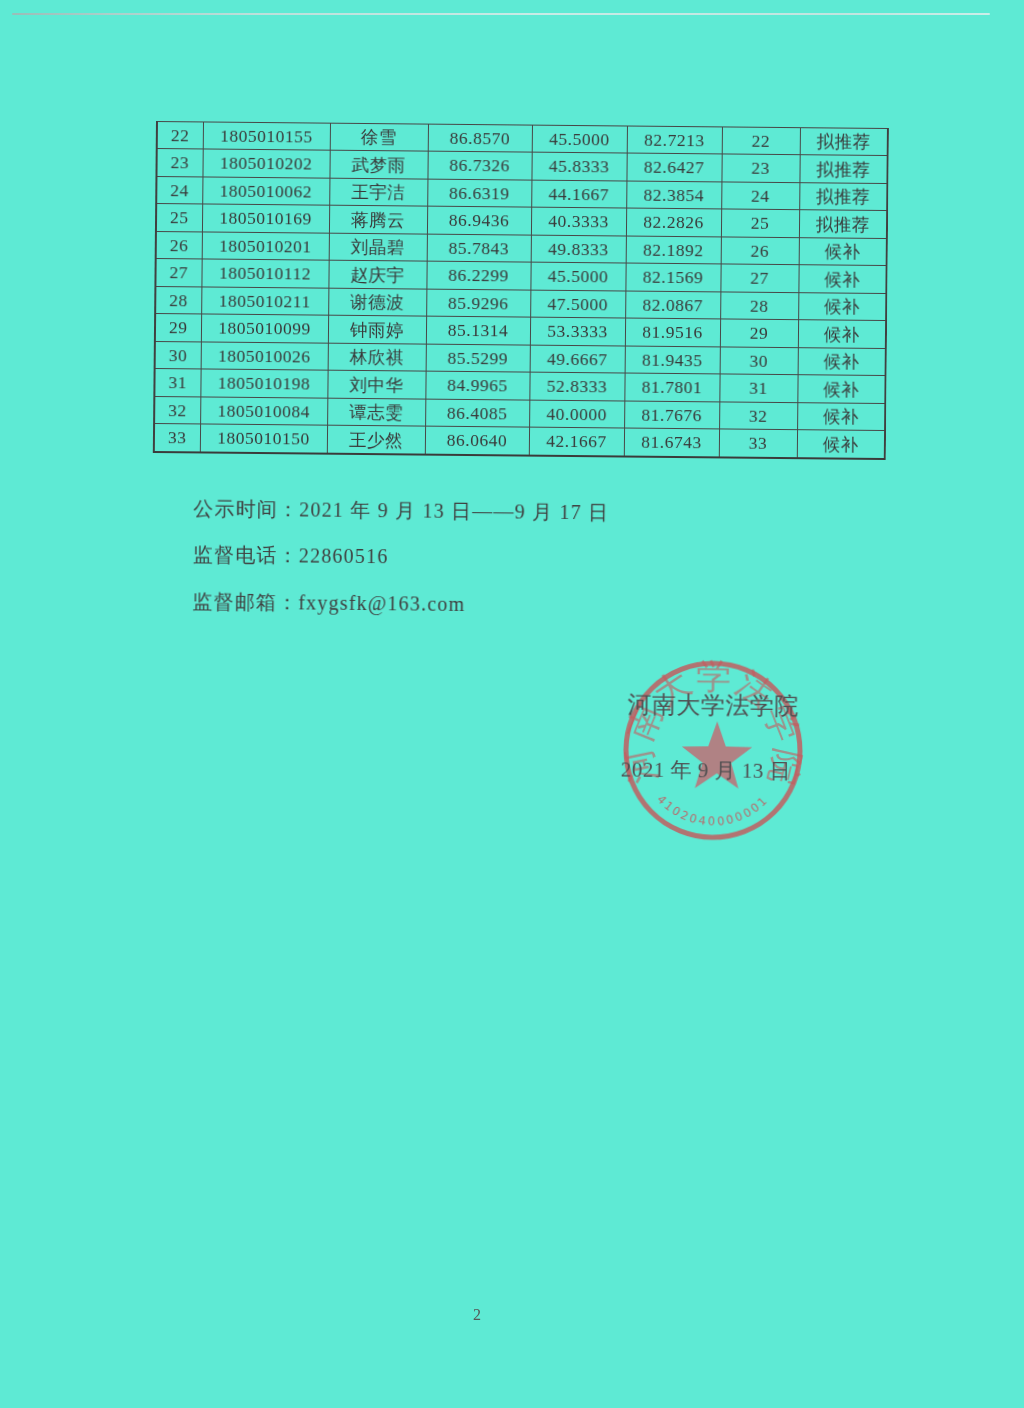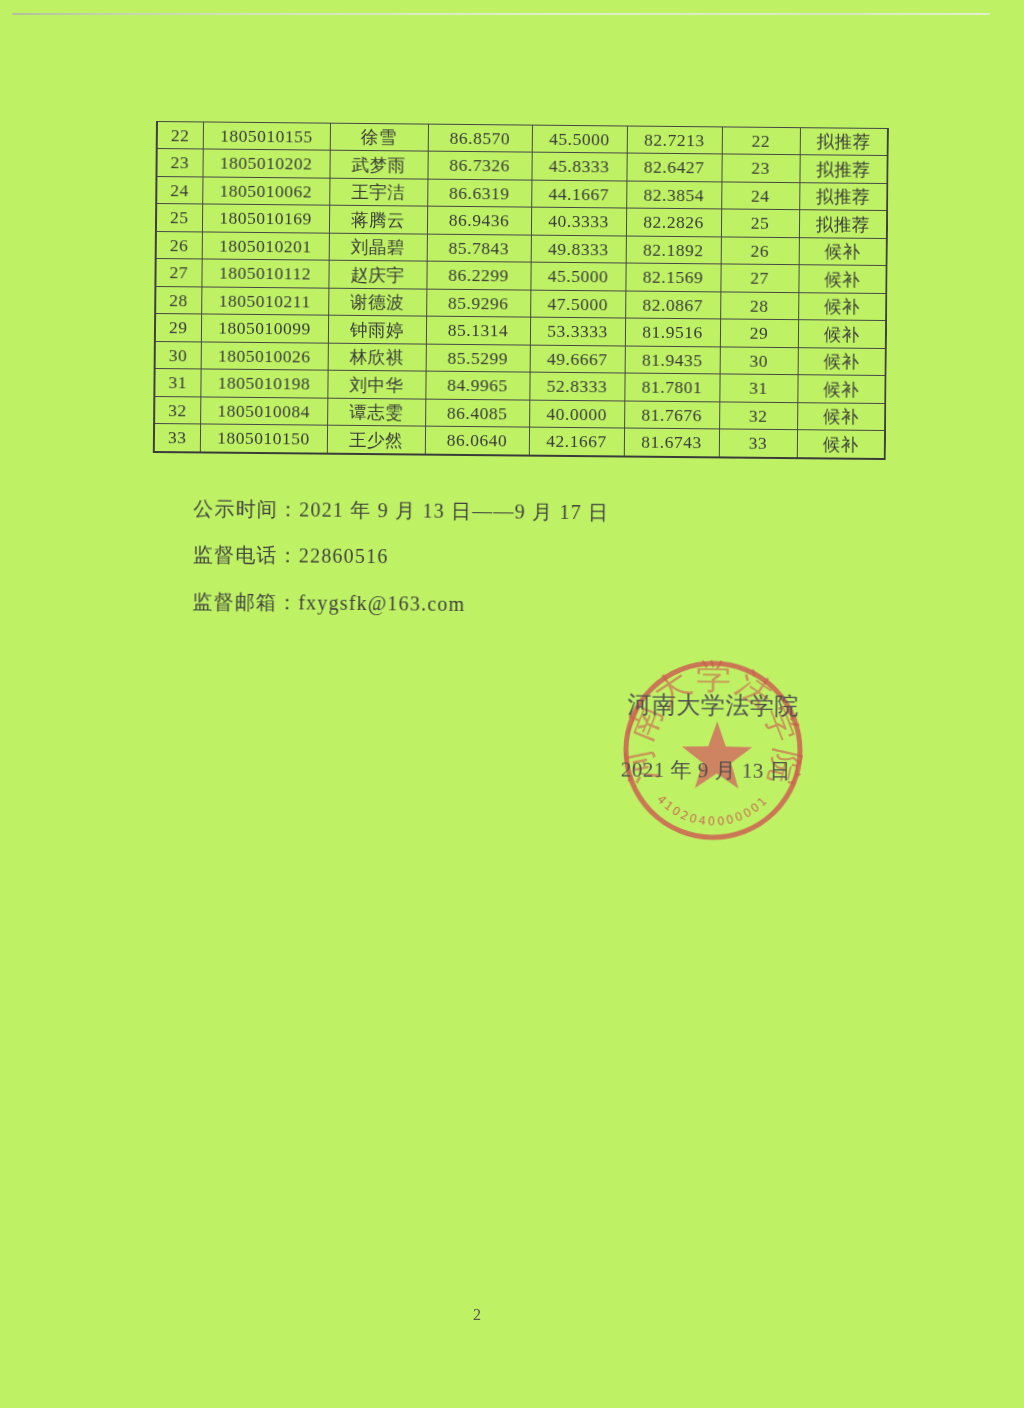--- a/index.html
+++ b/index.html
@@ -1,18 +1,18 @@
 <!DOCTYPE html>
 <html><head>
 <meta charset="utf-8">
 <style>
   html,body{margin:0;padding:0;background:#ffffff;}
   .page{
     position:relative;width:1024px;height:1408px;margin:0 auto;
-    background:#bef264;overflow:hidden;
+    background:#5eead4;overflow:hidden;
     font-family:"Liberation Serif","DejaVu Serif",serif;
     color:#3d3d3d;
   }
   .scan-line{
     position:absolute;left:12px;top:13px;width:978px;height:2px;
     background:linear-gradient(90deg,#aeaeae 0%,#c6c6c6 10%,#dcdcdc 25%,#ececec 55%,#e2e2e2 85%,#efefef 100%);
     opacity:.75;border-radius:1px;
   }
   .content{transform:rotate(0.55deg);transform-origin:156px 121px;}
   table.score-table{

